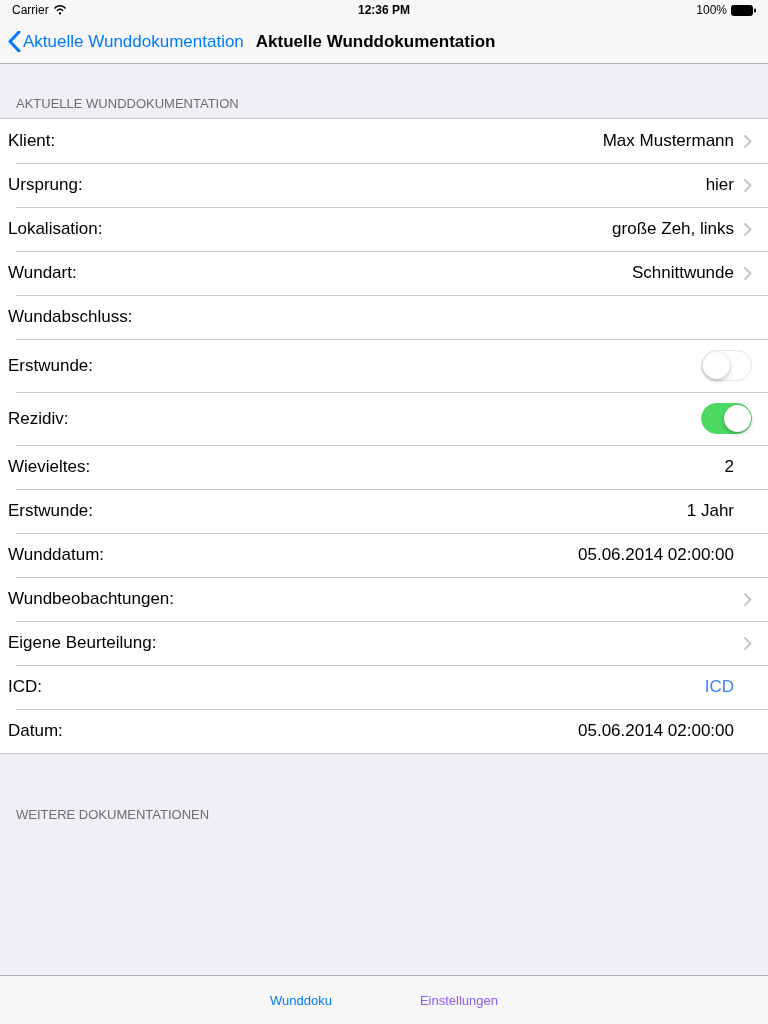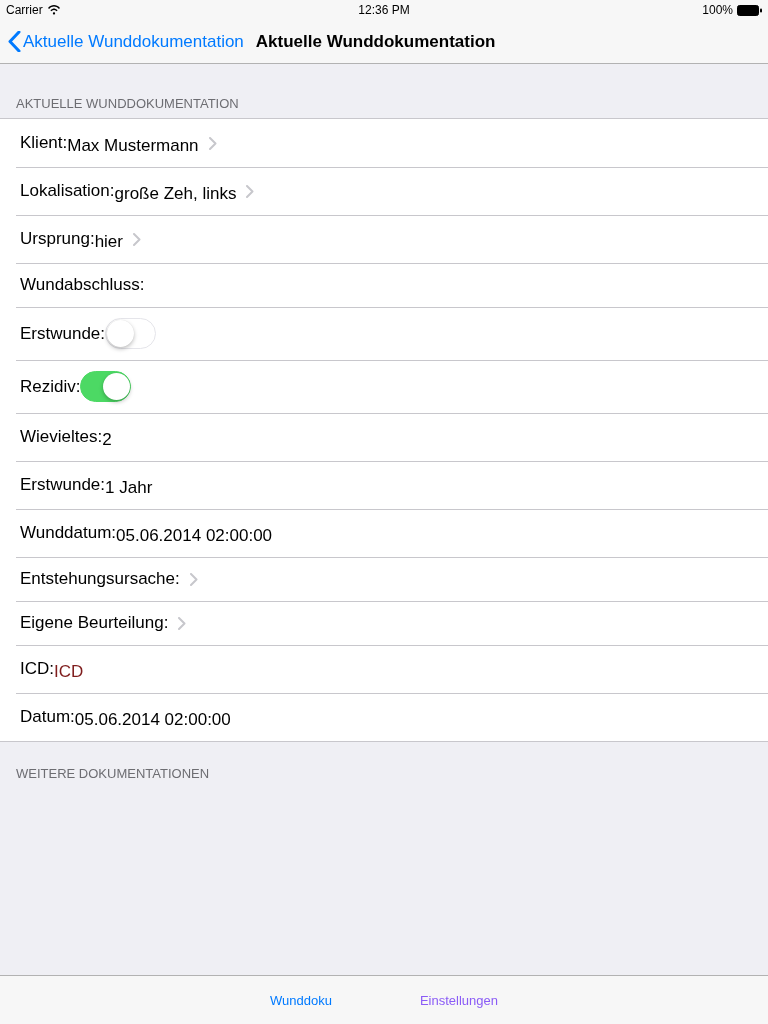--- a/index.html
+++ b/index.html
@@ -11,26 +11,26 @@
     color: #000;
     overflow: hidden;
   }
   
   .status-bar {
     height: 20px;
     background: #f7f7f7;
     display: flex;
     justify-content: space-between;
     align-items: center;
-    padding: 0 6px;
+    padding: 0 12px;
     font-size: 12px;
     font-weight: 500;
   }
   .status-left, .status-right { display: flex; align-items: center; gap: 4px; }
-  .status-center { position: absolute; left: 50%; transform: translateX(-50%); font-size: 12px; font-weight: 400;}
+  .status-center { position: absolute; left: 50%; transform: translateX(-50%); font-size: 12px; font-weight: 700;}
   .wifi-icon svg, .battery-icon svg { display: block; }
   
   .nav-bar {
     height: 44px;
     background: #f7f7f7;
     border-bottom: 1px solid #b2b2b2;
     display: flex;
     align-items: center;
     position: relative;
     padding: 0 8px;
@@ -55,32 +55,34 @@
     height: calc(1024px - 20px - 44px - 49px);
     overflow-y: auto;
     background: #efeff4;
   }
   .section-header {
     font-size: 13px;
     color: #6d6d72;
     padding: 32px 16px 7px 16px;
     text-transform: uppercase;
   }
-  .section-header.tight { padding-top: 24px; }
+  .section-header.tight { padding-top: 24px; margin-top: 29px; }
   .table-group {
     background: #fff;
     border-top: 1px solid #c8c7cc;
     border-bottom: 1px solid #c8c7cc;
   }
   .row {
     min-height: 44px;
-    padding: 11px 16px 11px 20px;
-    display: flex;
-    align-items: center;
+    padding: 11px 16px 11px 8px;
+    display: flex;
+    align-items: center;
+    justify-content: space-between;
     position: relative;
+    gap: 48px;
   }
   .row + .row::before {
     content: "";
     position: absolute;
     left: 16px;
     right: 0;
     top: 0;
     height: 1px;
     background: #c8c7cc;
   }
@@ -90,23 +92,22 @@
   }
   .row-right {
     display: flex;
     align-items: center;
     gap: 10px;
   }
   .row-value {
     font-size: 17px;
     color: #000;
     text-align: right;
-    margin-top: 6px;
-  }
-  .row-value.placeholder { color: #7f1d1d; }
+  }
+  .row-value.placeholder { color: #3b82f6; }
   .chevron {
     width: 8px;
     height: 13px;
     flex-shrink: 0;
   }
   .chevron svg { display:block; }
   .chevron-spacer { width: 8px; height: 13px; flex-shrink:0; }
   
   .switch {
     width: 51px;
@@ -193,43 +194,54 @@
         <span class="row-value">Max Mustermann</span>
         <span class="chevron">
             <svg width="8" height="13" viewBox="0 0 8 13">
               <path d="M1 1l5.5 5.5L1 12" stroke="#c7c7cc" stroke-width="2" fill="none" stroke-linecap="round" stroke-linejoin="round"></path>
             </svg>
           </span>
       </div>
     </div>
 
     <div class="row">
+      <span class="row-label">Ursprung:</span>
+      <div class="row-right">
+        <span class="row-value">hier</span>
+        <span class="chevron">
+            <svg width="8" height="13" viewBox="0 0 8 13">
+              <path d="M1 1l5.5 5.5L1 12" stroke="#c7c7cc" stroke-width="2" fill="none" stroke-linecap="round" stroke-linejoin="round"></path>
+            </svg>
+          </span>
+      </div>
+    </div>
+
+    <div class="row">
       <span class="row-label">Lokalisation:</span>
       <div class="row-right">
         <span class="row-value">große Zeh, links</span>
         <span class="chevron">
             <svg width="8" height="13" viewBox="0 0 8 13">
               <path d="M1 1l5.5 5.5L1 12" stroke="#c7c7cc" stroke-width="2" fill="none" stroke-linecap="round" stroke-linejoin="round"></path>
             </svg>
           </span>
       </div>
     </div>
 
     <div class="row">
-      <span class="row-label">Ursprung:</span>
-      <div class="row-right">
-        <span class="row-value">hier</span>
-        <span class="chevron">
-            <svg width="8" height="13" viewBox="0 0 8 13">
-              <path d="M1 1l5.5 5.5L1 12" stroke="#c7c7cc" stroke-width="2" fill="none" stroke-linecap="round" stroke-linejoin="round"></path>
-            </svg>
-          </span>
-      </div>
-    </div>
-
+      <span class="row-label">Wundart:</span>
+      <div class="row-right">
+        <span class="row-value">Schnittwunde</span>
+        <span class="chevron">
+            <svg width="8" height="13" viewBox="0 0 8 13">
+              <path d="M1 1l5.5 5.5L1 12" stroke="#c7c7cc" stroke-width="2" fill="none" stroke-linecap="round" stroke-linejoin="round"></path>
+            </svg>
+          </span>
+      </div>
+    </div>
 
     <div class="row">
       <span class="row-label">Wundabschluss:</span>
     </div>
 
     <div class="row">
       <span class="row-label">Erstwunde:</span>
       <div class="row-right">
         <div class="switch off">
             <div class="knob"></div>
@@ -264,21 +276,21 @@
 
     <div class="row">
       <span class="row-label">Wunddatum:</span>
       <div class="row-right">
         <span class="row-value">05.06.2014 02:00:00</span>
         <span class="chevron-spacer"></span>
       </div>
     </div>
 
     <div class="row">
-      <span class="row-label">Entstehungsursache:</span>
+      <span class="row-label">Wundbeobachtungen:</span>
       <div class="row-right">
         <span class="row-value"></span>
         <span class="chevron">
             <svg width="8" height="13" viewBox="0 0 8 13">
               <path d="M1 1l5.5 5.5L1 12" stroke="#c7c7cc" stroke-width="2" fill="none" stroke-linecap="round" stroke-linejoin="round"></path>
             </svg>
           </span>
       </div>
     </div>
 

